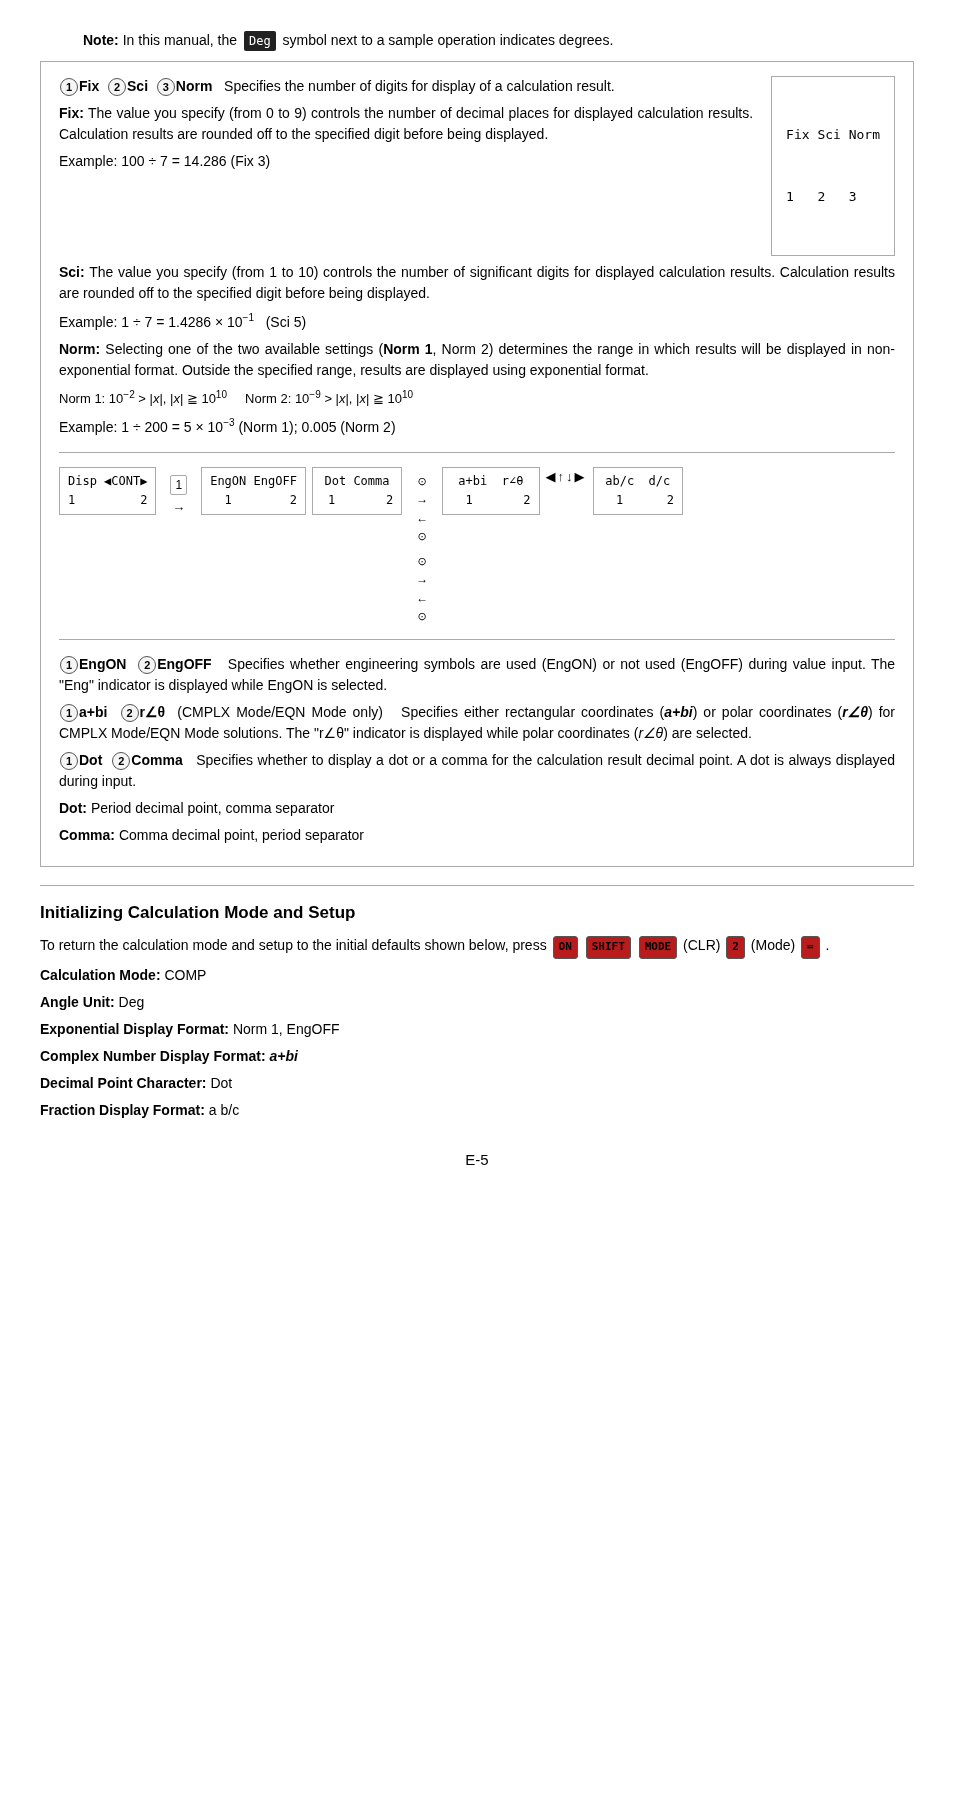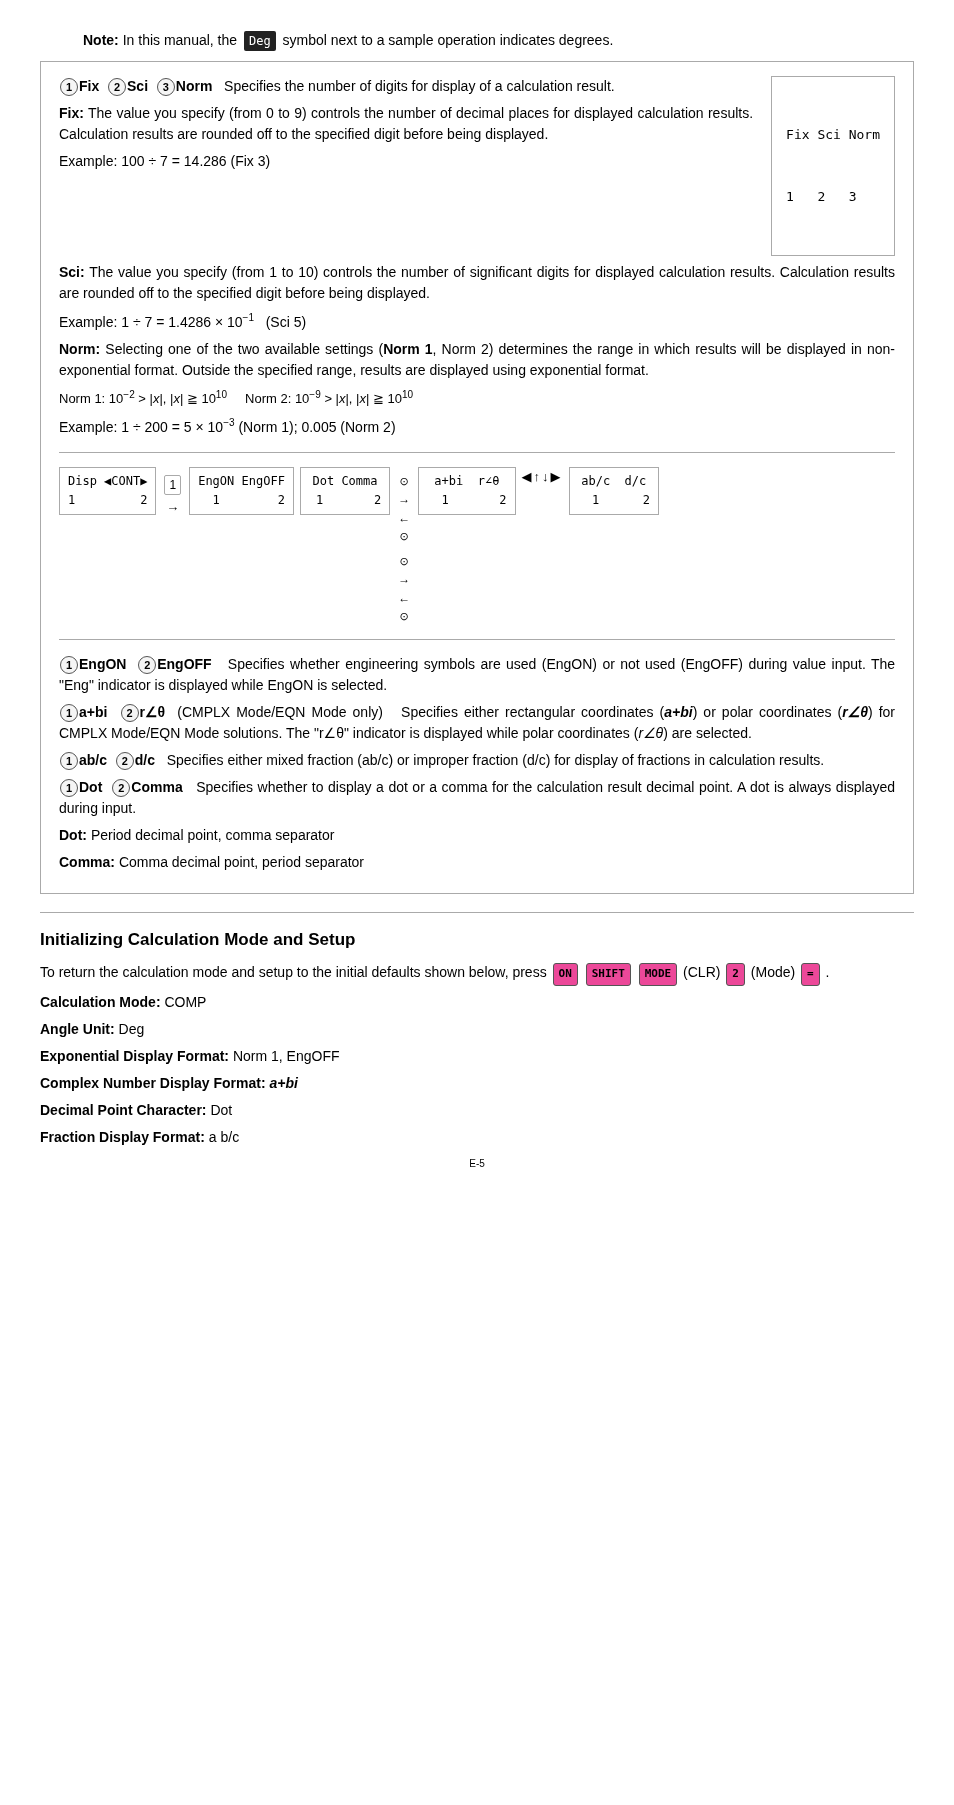--- a/index.html
+++ b/index.html
@@ -47,21 +47,21 @@
     .key-badge {
       display: inline-flex;
       align-items: center;
       justify-content: center;
       border: 1px solid #555;
       border-radius: 3px;
       font-size: 11px;
       font-weight: bold;
       padding: 2px 5px;
       margin: 0 2px;
-      background: #ec4899;
+      background: #b91c1c;
       font-family: monospace;
       min-width: 18px;
     }
     .key-circle {
       display: inline-flex;
       align-items: center;
       justify-content: center;
       border: 1px solid #555;
       border-radius: 50%;
       font-size: 11px;
@@ -74,21 +74,21 @@
     .divider {
       border: none;
       border-top: 1px solid #aaa;
       margin: 14px 0;
     }
 
     
     .diagram-area {
       display: flex;
       align-items: flex-start;
-      gap: 8px;
+      gap: 14px;
       margin: 14px 0;
       flex-wrap: nowrap;
     }
     .diag-box {
       border: 1px solid #aaa;
       font-family: monospace;
       font-size: 12px;
       padding: 4px 8px;
       white-space: pre;
       line-height: 1.6;
@@ -116,22 +116,22 @@
     .section-heading {
       font-size: 17px;
       font-weight: bold;
       margin: 18px 0 10px 0;
       border-top: 1px solid #aaa;
       padding-top: 14px;
     }
 
     .page-footer {
       text-align: center;
-      margin-top: 8px;
-      font-size: 10px;
+      margin-top: 28px;
+      font-size: 15px;
     }
 
     .content-section {
       border: 1px solid #aaa;
       padding: 14px 18px;
       margin-bottom: 0;
     }
   </style>
 </head>
 <body>
@@ -233,25 +233,20 @@
       <span class="key-circle">2</span><span class="bold">EngOFF</span>&nbsp;&nbsp;
       <span>Specifies whether engineering symbols are used (EngON) or not used (EngOFF) during value input. The "Eng" indicator is displayed while EngON is selected.</span>
     </p>
 
     <p>
       <span class="key-circle">1</span><span class="bold">a+bi</span>&nbsp;
       <span class="key-circle">2</span><span class="bold">r∠θ</span>&nbsp;
       <span>(CMPLX Mode/EQN Mode only)&nbsp;&nbsp; Specifies either rectangular coordinates (</span><span class="italic bold">a+bi</span><span>) or polar coordinates (</span><span class="italic bold">r∠θ</span><span>) for CMPLX Mode/EQN Mode solutions. The "r∠θ" indicator is displayed while polar coordinates (</span><span class="italic">r∠θ</span><span>) are selected.</span>
     </p>
 
-    <p>
-      <span class="key-circle">1</span><span class="bold">ab/c</span>&nbsp;
-      <span class="key-circle">2</span><span class="bold">d/c</span>&nbsp;&nbsp;
-      <span>Specifies either mixed fraction (ab/c) or improper fraction (d/c) for display of fractions in calculation results.</span>
-    </p>
 
     <p>
       <span class="key-circle">1</span><span class="bold">Dot</span>&nbsp;
       <span class="key-circle">2</span><span class="bold">Comma</span>&nbsp;&nbsp;
       <span>Specifies whether to display a dot or a comma for the calculation result decimal point. A dot is always displayed during input.</span>
     </p>
     <p>
       <span class="bold">Dot:</span>
       <span> Period decimal point, comma separator</span>
     </p>

